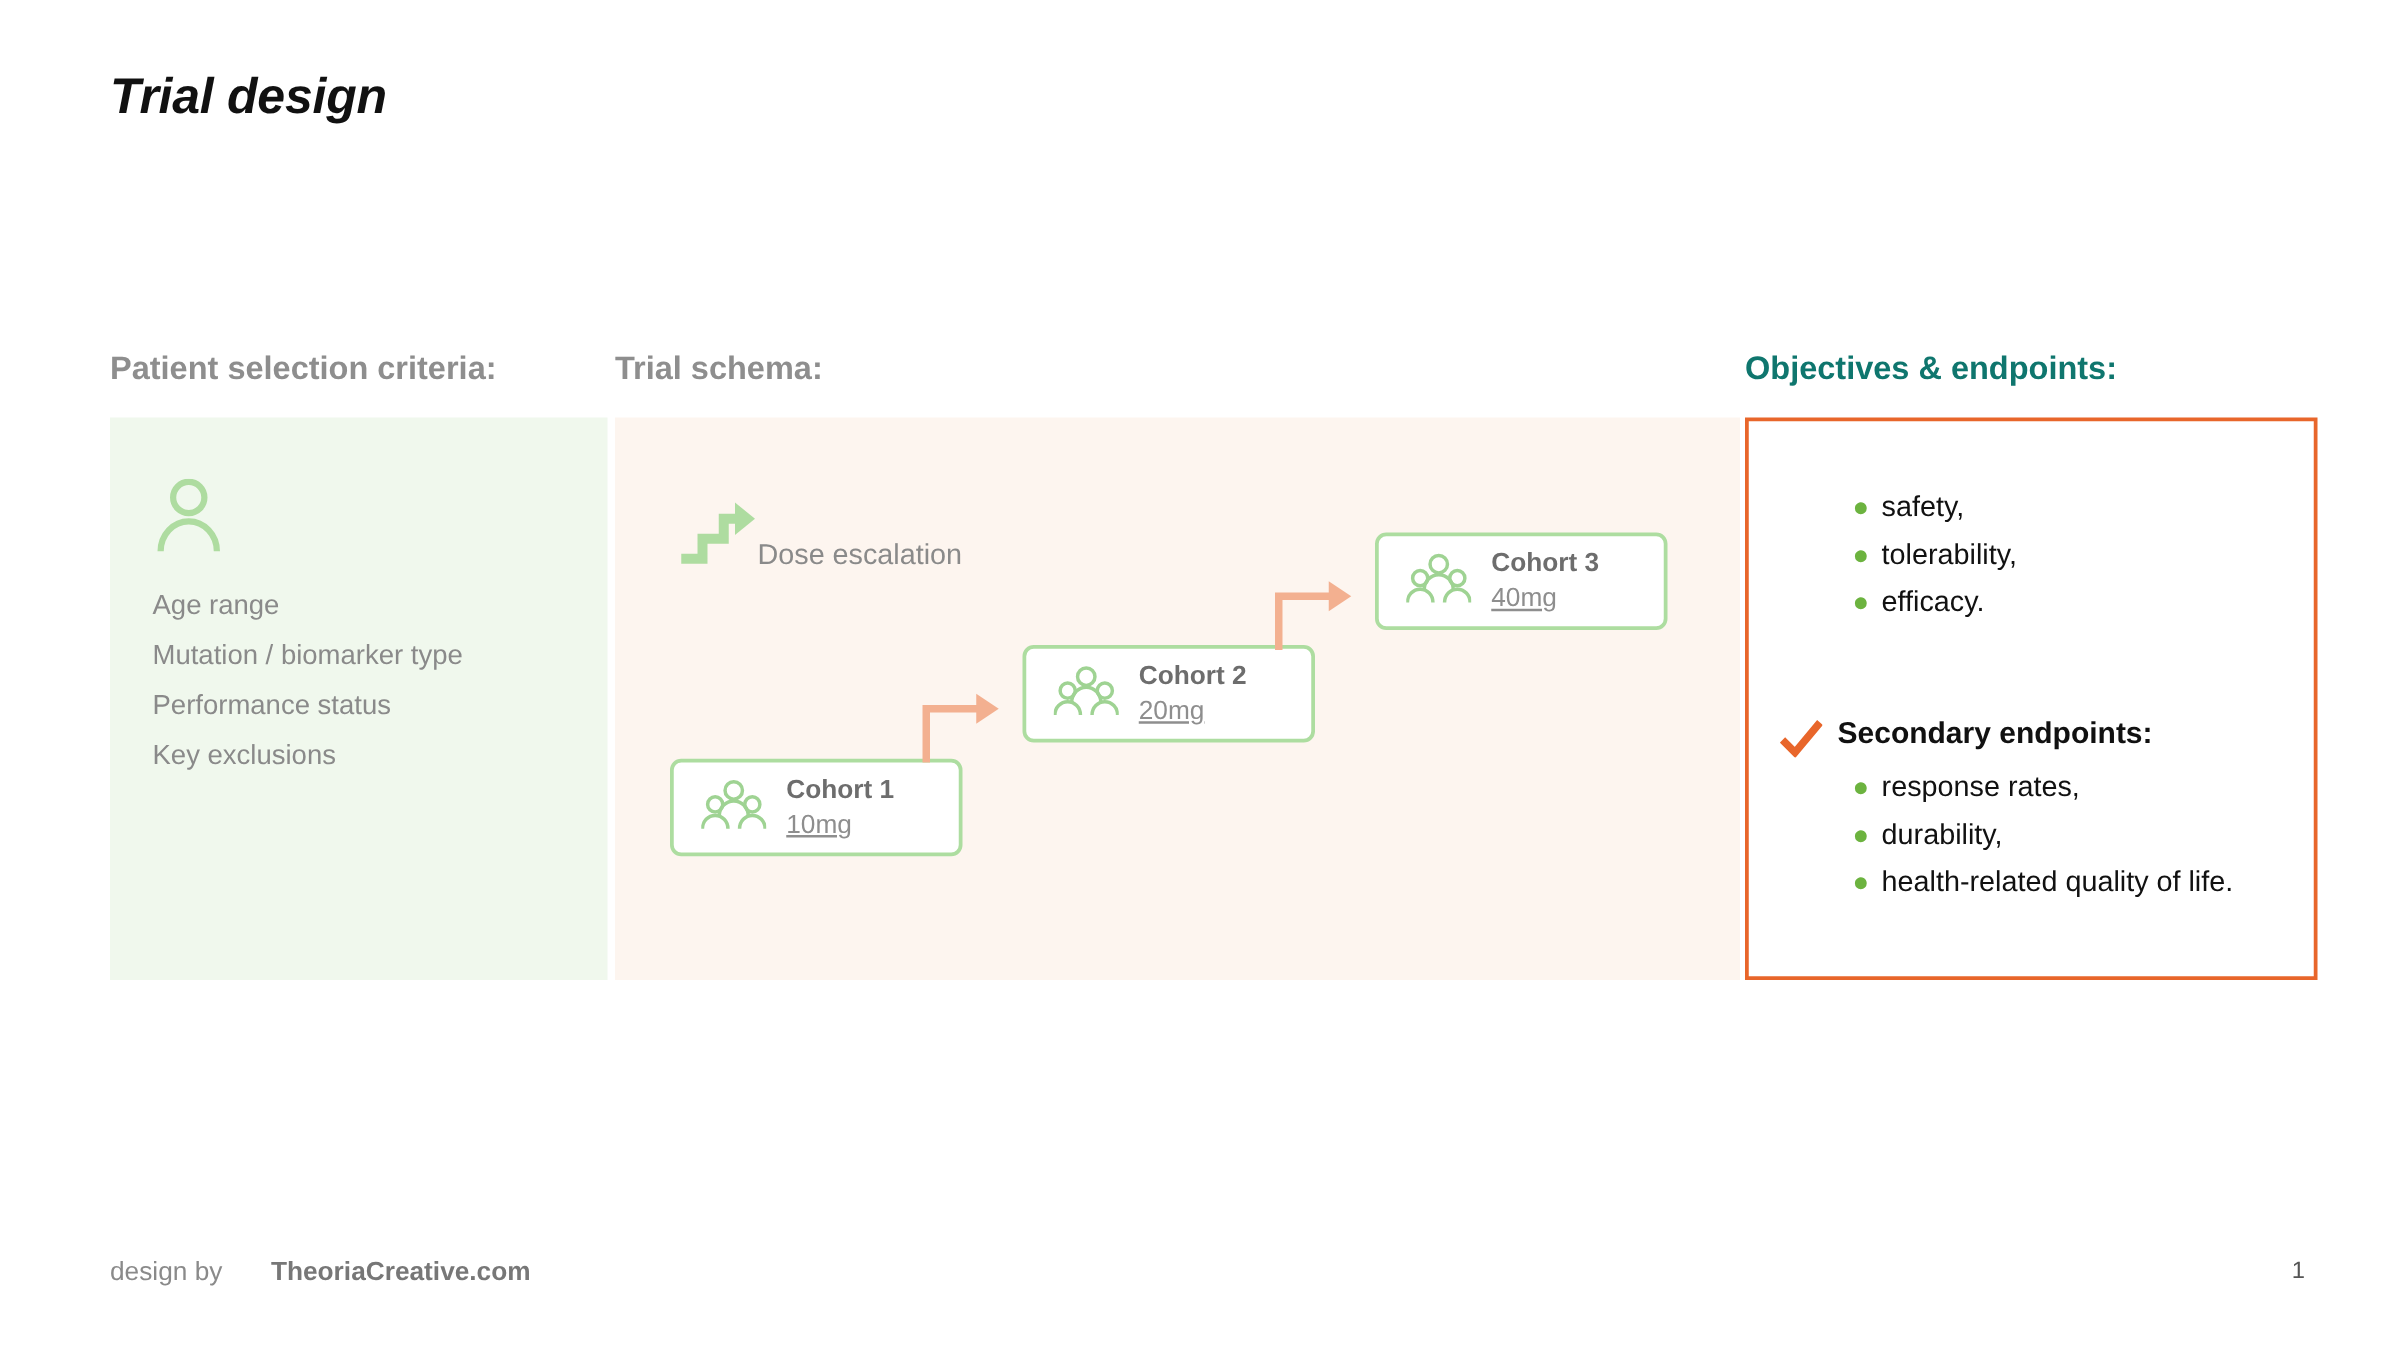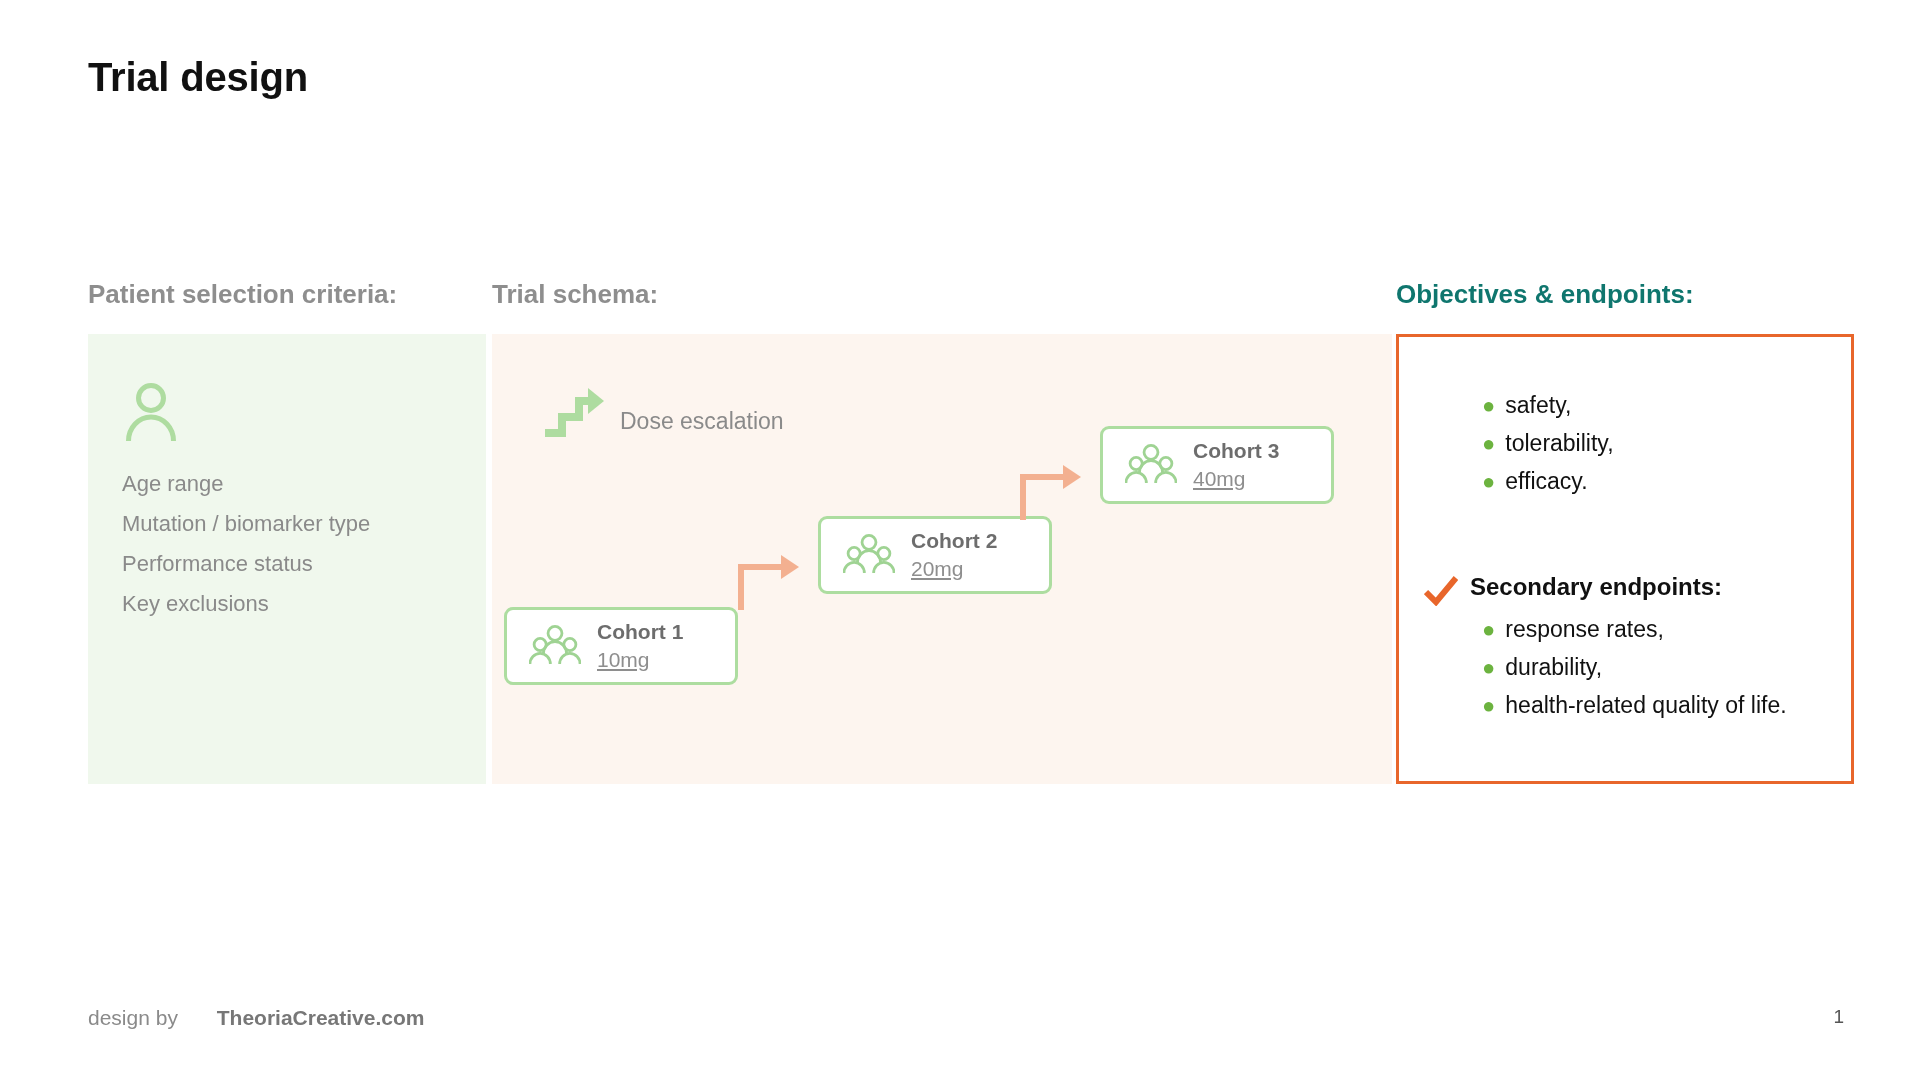--- a/index.html
+++ b/index.html
@@ -17,20 +17,21 @@
 
   
   .page-title {
     position: absolute;
     left: 88px;
     top: 55px;
     font-size: 40px;
     font-weight: bold;
     color: #111111;
     letter-spacing: -0.2px;
+    font-style: italic;
   }
 
   
   .section-header {
     position: absolute;
     font-size: 26px;
     font-weight: bold;
     color: #8e8e8e;
     white-space: nowrap;
   }
@@ -89,45 +90,44 @@
     font-size: 22px;
     color: #8a8a8a;
     line-height: 40px;
     white-space: nowrap;
   }
 
   
   .dose-escalation {
     position: absolute;
     left: 542px;
-    top: 386px;
+    top: 400px;
     display: flex;
-    align-items: flex-start;
-    gap: 14px;
+    align-items: flex-end;
   }
   .dose-escalation .label {
     font-size: 23px;
     color: #8a8a8a;
     white-space: nowrap;
     padding-top: 22px;
   }
 
   
   .cohort-box {
     position: absolute;
     box-sizing: border-box;
     background: #ffffff;
     border: 3px solid #addda0;
     border-radius: 9px;
     display: flex;
     align-items: center;
     padding-left: 22px;
     gap: 16px;
   }
-  #cohort-1 { left: 504px;  top: 607px; width: 234px; height: 78px; }
+  #cohort-1 { left: 536px;  top: 607px; width: 234px; height: 78px; }
   #cohort-2 { left: 818px;  top: 516px; width: 234px; height: 78px; }
   #cohort-3 { left: 1100px; top: 426px; width: 234px; height: 78px; }
 
   .cohort-text { display: flex; flex-direction: column; }
   .cohort-name {
     font-size: 21px;
     font-weight: bold;
     color: #6d6d6d;
     line-height: 27px;
     white-space: nowrap;

